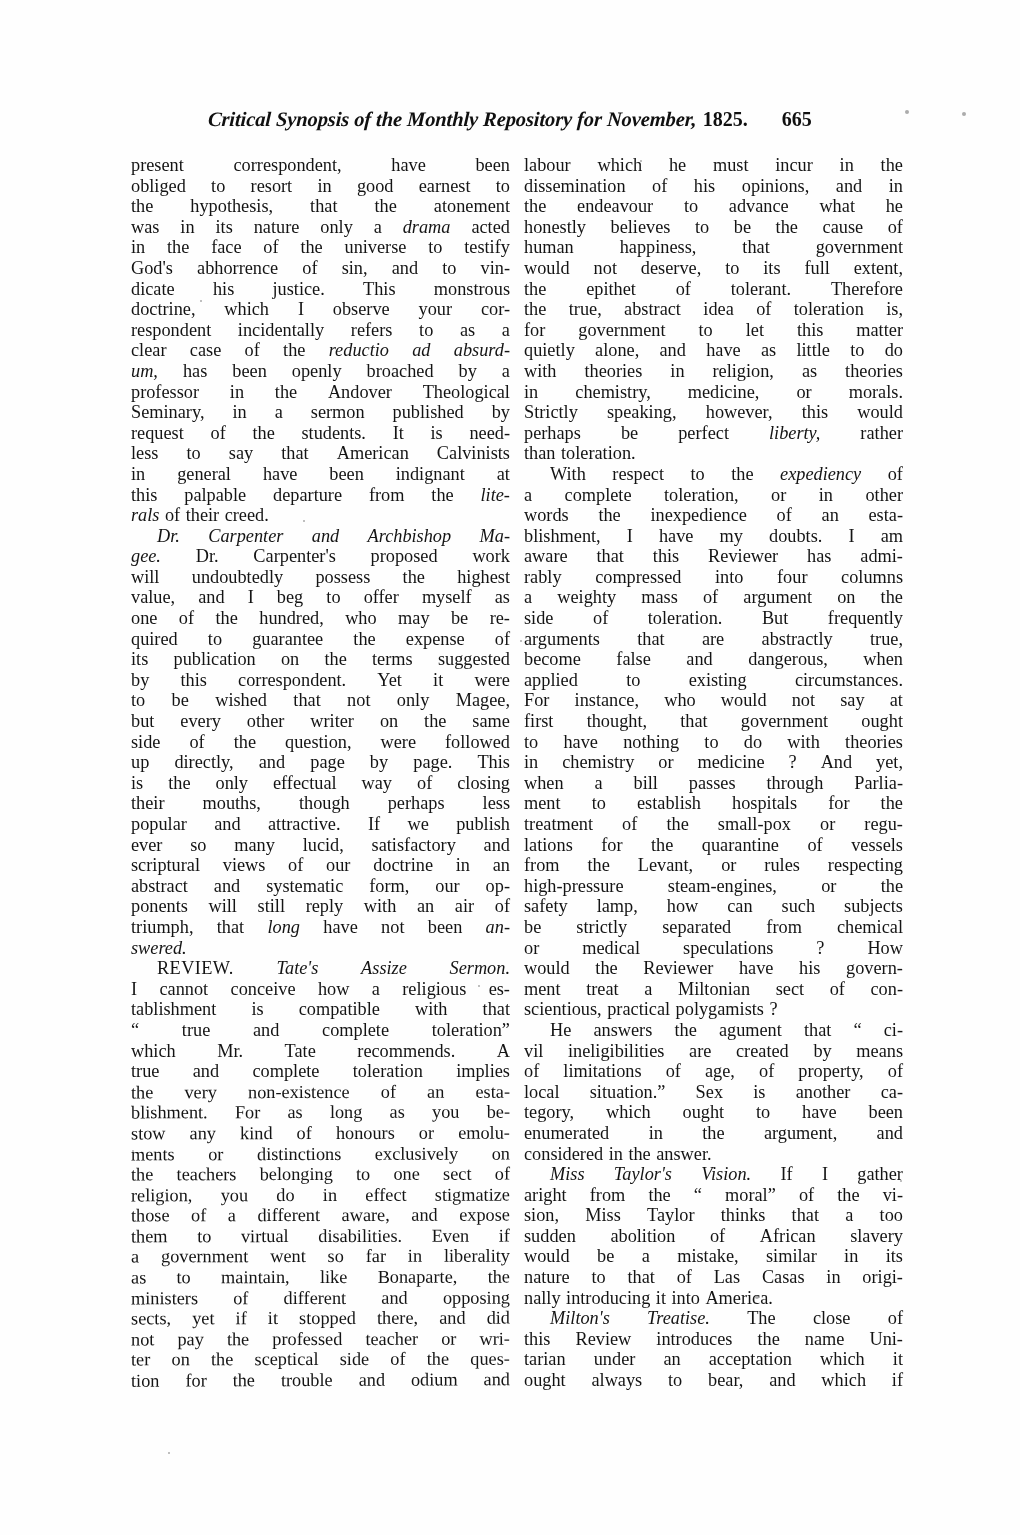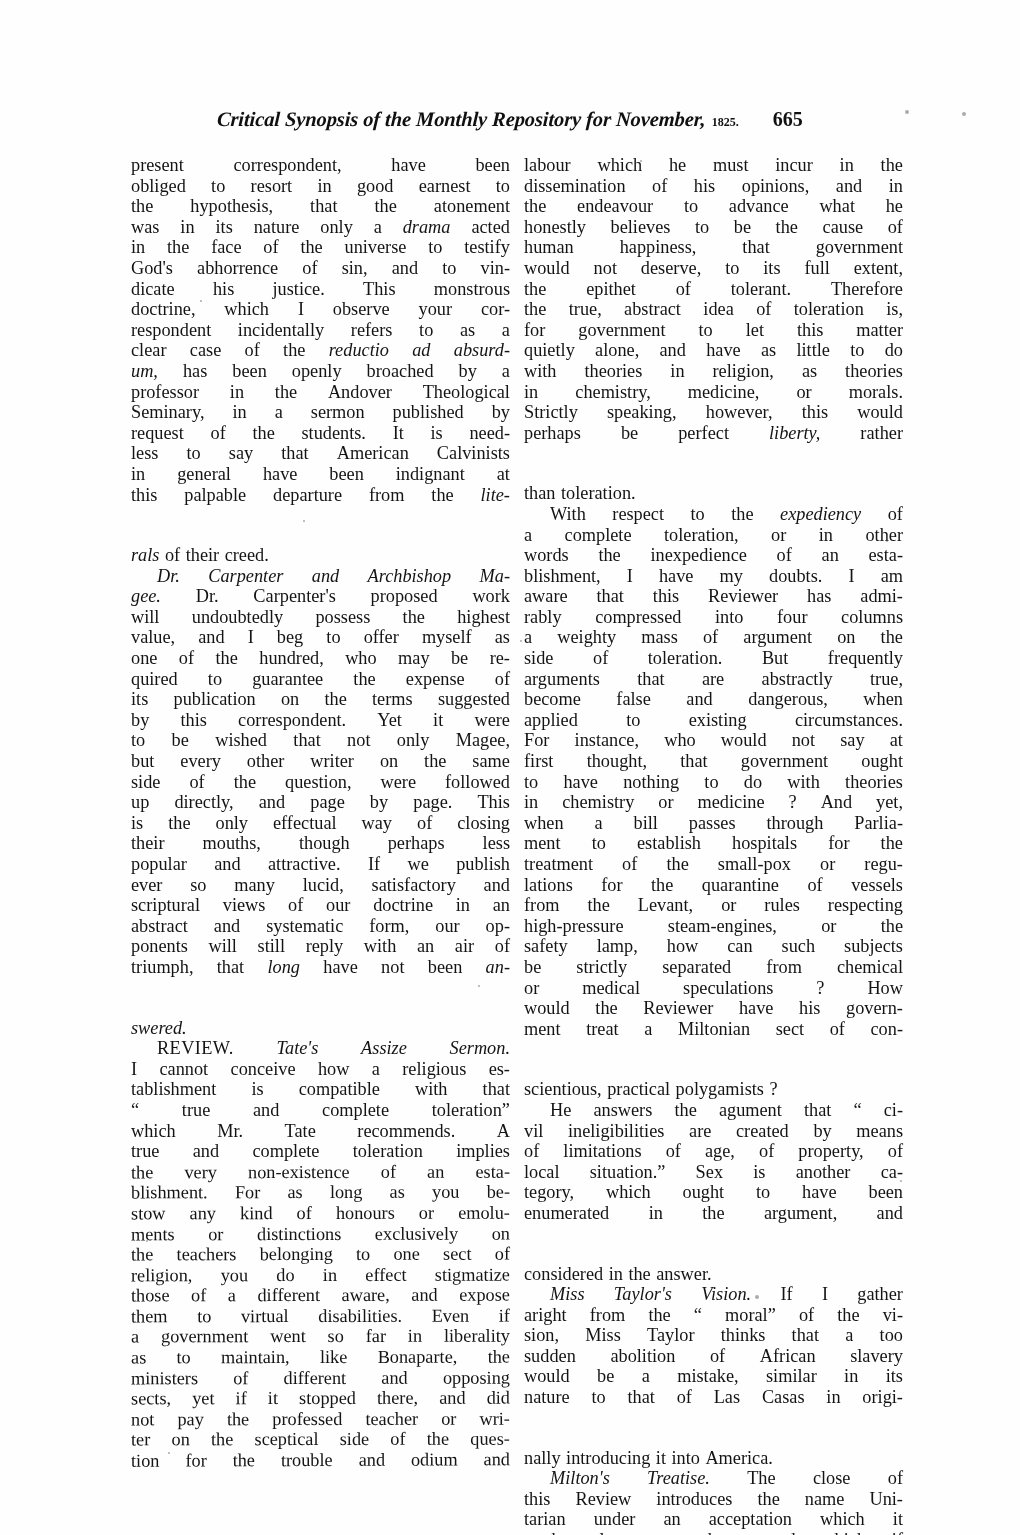--- a/index.html
+++ b/index.html
@@ -38,21 +38,21 @@
   .running-head .rh-title {
     font-style: italic;
     font-weight: bold;
     font-size: 20.5px;
     letter-spacing: -0.1px;
     color: #101010;
     transform: skewX(-3deg);
   }
   .running-head .rh-year {
     font-weight: bold;
-    font-size: 12px;
+    font-size: 20px;
     margin-left: 6px;
     color: #101010;
   }
   .running-head .rh-folio {
     font-weight: bold;
     font-size: 20px;
     margin-left: 34px;
     color: #101010;
   }
 
@@ -77,21 +77,20 @@
     font-size: 18.3px;
     line-height: 20.6px;
     height: 20.6px;
     white-space: nowrap;
     overflow: visible;
     color: #141414;
   }
   
   .ln.flush {
     justify-content: flex-start;
-    margin-top: 40px;
   }
   .ln > span { display: inline-block; }
   .ln.flush > span { margin-right: 0.30em; }
 
   .ind { padding-left: 26px; }
   .sc {
     font-variant: small-caps;
     letter-spacing: 0.4px;
   }
 

